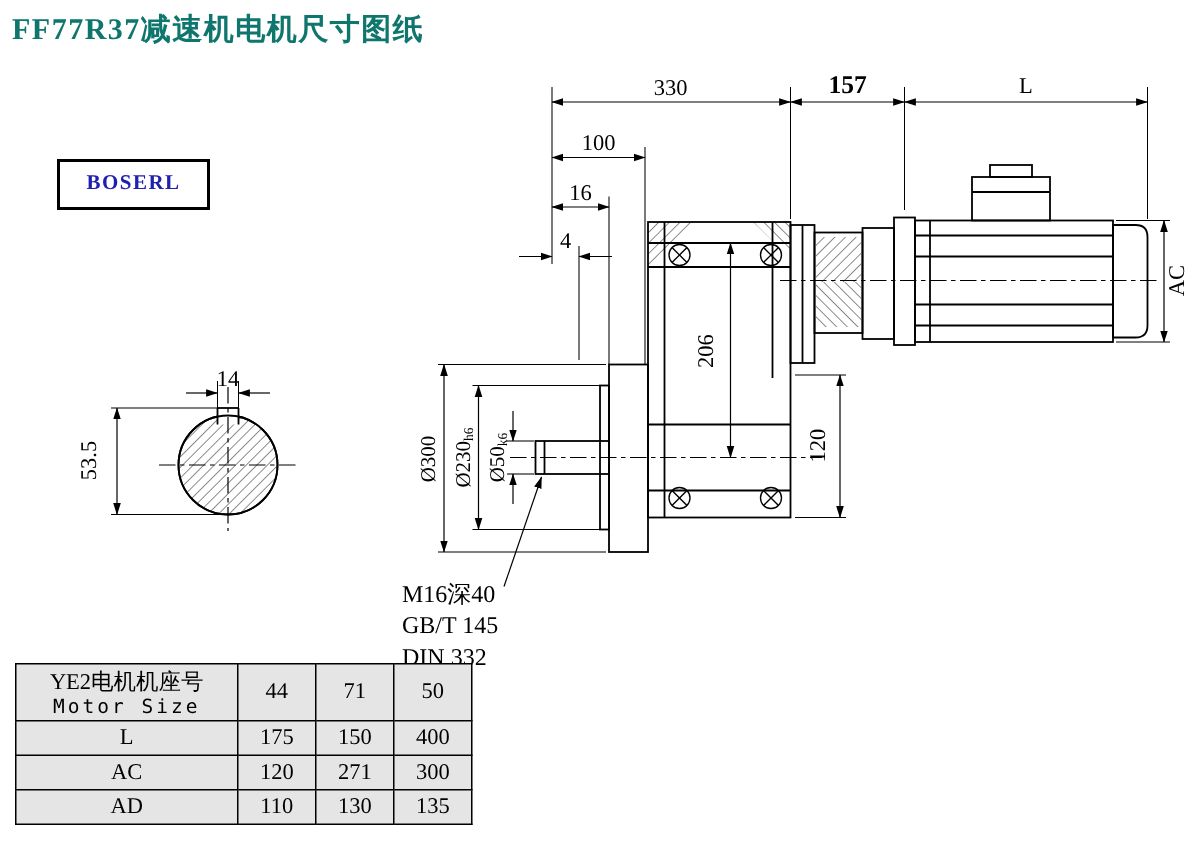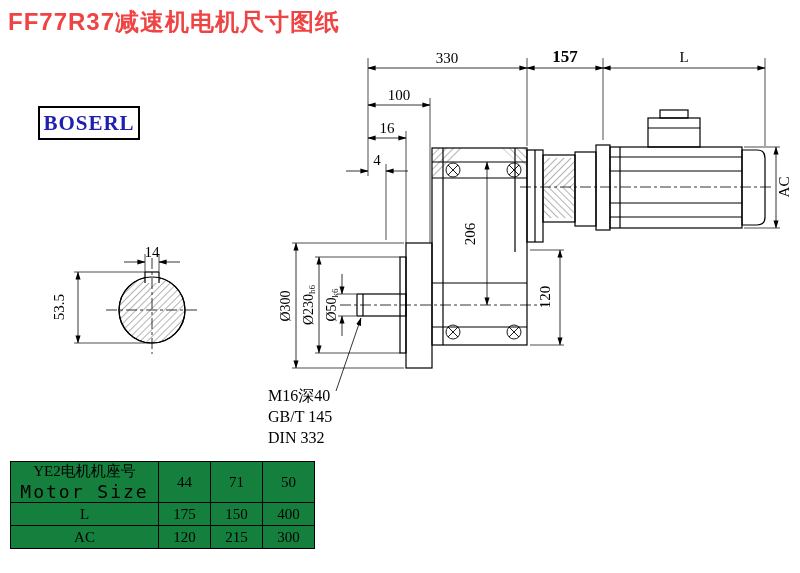--- a/index.html
+++ b/index.html
@@ -1,34 +1,34 @@
 <!DOCTYPE html>
 <html><head>
 <meta charset="utf-8">
 <style>
   *{box-sizing:border-box;margin:0;padding:0}
   html,body{width:800px;height:573px}
   body{position:relative;background:#fff;overflow:hidden;font-family:"Liberation Sans",sans-serif;color:#000}
-  .title{position:absolute;left:8px;top:6px;font-size:24px;font-weight:bold;color:#ef4444;letter-spacing:1px;font-family:Liberation Sans, sans-serif}
+  .title{position:absolute;left:8px;top:6px;font-size:20px;font-weight:bold;color:#0f766e;letter-spacing:1px;font-family:Liberation Serif, serif}
   .brand{position:absolute;left:38px;top:106px;width:102px;height:34px;border:2px solid #000;background:#fff;
          display:flex;align-items:center;justify-content:center;font-family:"Liberation Serif",serif;
-         font-size:21px;font-weight:bold;color:#2020b0;letter-spacing:1px}
+         font-size:14px;font-weight:bold;color:#2020b0;letter-spacing:1px}
   svg.drawing{position:absolute;left:0;top:0}
   svg text{font-family:"Liberation Serif",serif;fill:#000;stroke:none}
   .dimtxt{font-size:15px}
   .dimtxt-b{font-size:17px;font-weight:bold}
   .diatxt{font-size:14px}
   .notetxt{font-size:16px}
-  table.dims{position:absolute;left:10px;top:461px;border-collapse:collapse;background:#15803d;font-family:"Liberation Serif",serif}
+  table.dims{position:absolute;left:10px;top:442px;border-collapse:collapse;background:#e5e5e5;font-family:"Liberation Serif",serif}
   table.dims td{border:1px solid #000;text-align:center;vertical-align:middle;font-size:15px;padding:0 2px}
   table.dims td.c0{width:148px}
   table.dims td.cv{width:52px}
   table.dims tr.head td{height:38px}
   table.dims tr.data td{height:23px}
-  .hdr-en{font-size:18px;letter-spacing:2px;font-family:"DejaVu Sans Mono",monospace}
+  .hdr-en{font-size:13px;letter-spacing:2px;font-family:"DejaVu Sans Mono",monospace}
 </style>
 </head>
 <body>
 
 <svg class="drawing" width="800" height="573" viewBox="0 0 800 573">
   <defs>
     <marker id="arr" viewBox="0 0 10 10" refX="9.5" refY="5" markerWidth="10" markerHeight="10" orient="auto-start-reverse">
       <path d="M0,1.8 L10,5 L0,8.2 Z" fill="#000"></path>
     </marker>
     <pattern id="h1" width="5" height="5" patternUnits="userSpaceOnUse" patternTransform="rotate(45)">
@@ -191,17 +191,23 @@
     </tr>
     <tr class="data">
       <td class="c0">L</td>
       <td class="cv">175</td>
       <td class="cv">150</td>
       <td class="cv">400</td>
     </tr>
     <tr class="data">
       <td class="c0">AC</td>
       <td class="cv">120</td>
-      <td class="cv">215</td>
+      <td class="cv">271</td>
       <td class="cv">300</td>
+    </tr>
+    <tr class="data">
+      <td class="c0">AD</td>
+      <td class="cv">110</td>
+      <td class="cv">130</td>
+      <td class="cv">135</td>
     </tr>
   </tbody>
 </table>
 
 </body></html>

